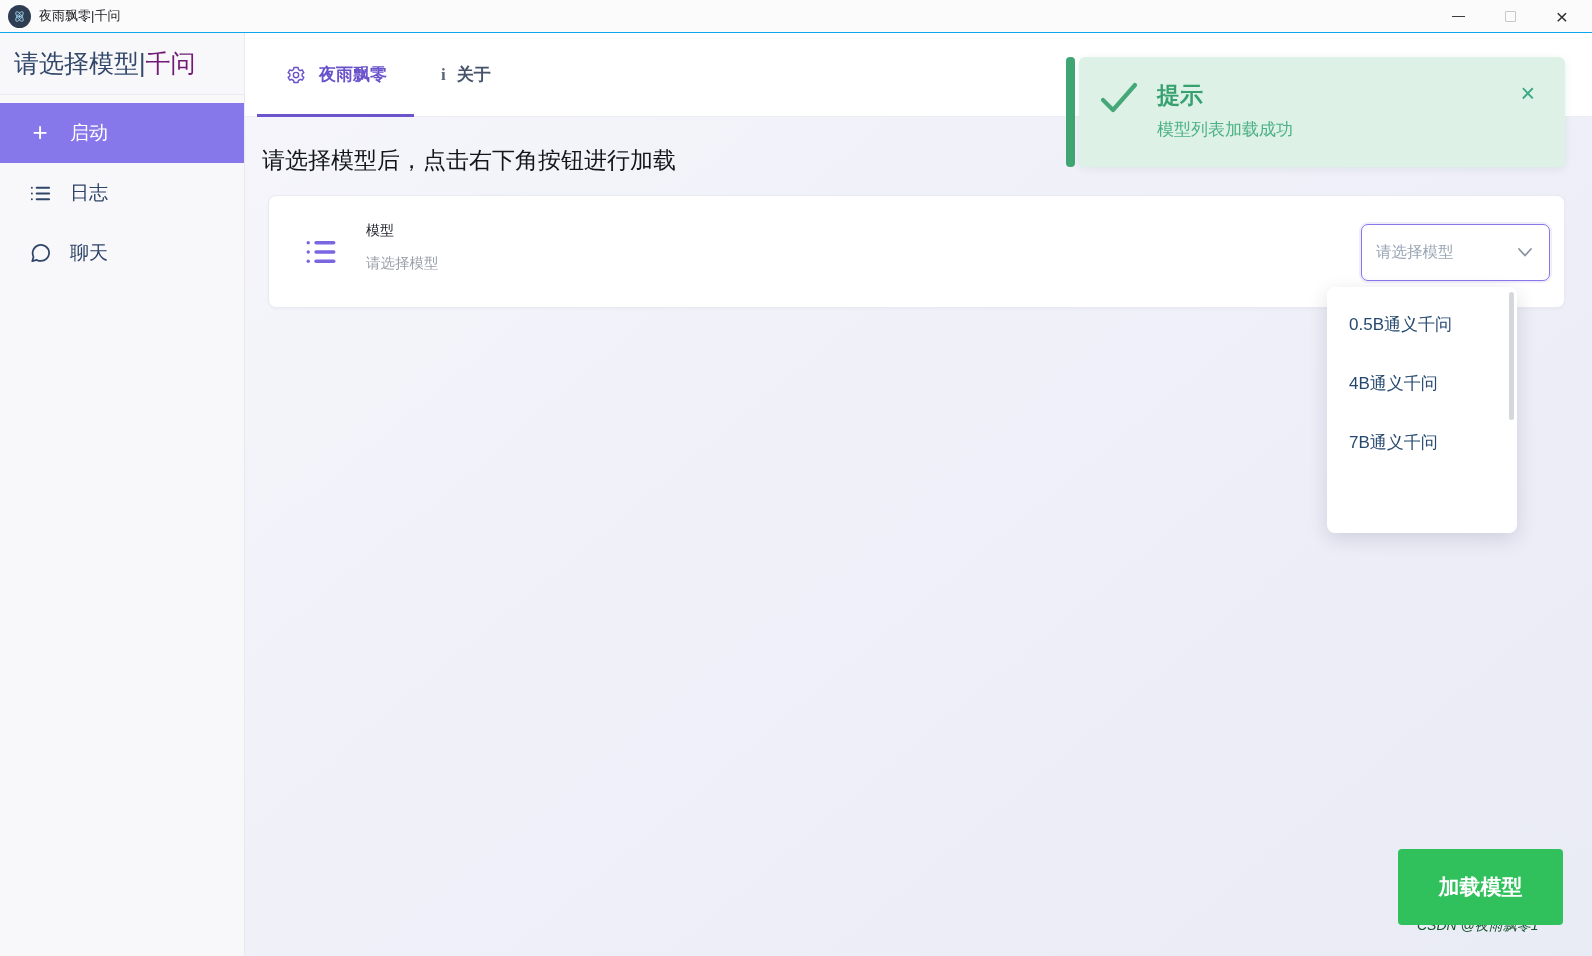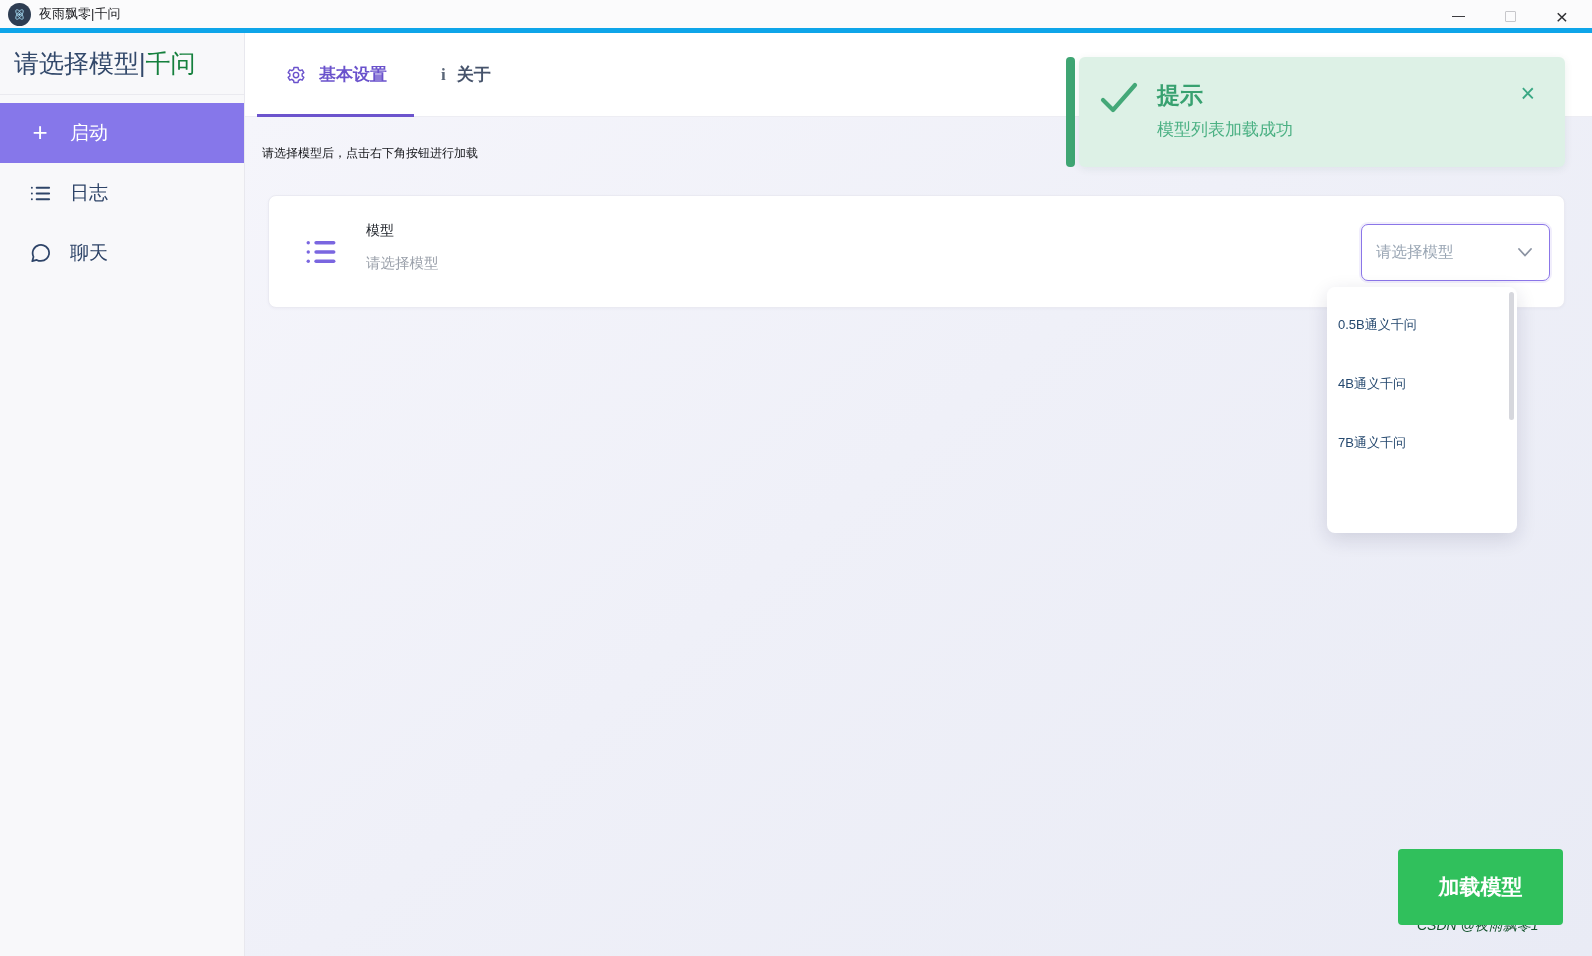--- a/index.html
+++ b/index.html
@@ -2,37 +2,37 @@
 <html><head>
 <meta charset="utf-8">
 <style>
   * { margin:0; padding:0; box-sizing:border-box; }
   html,body { width:1592px; height:956px; }
   body { font-family:"Liberation Sans","DejaVu Sans",sans-serif; background:#fff; overflow:hidden; }
   .app { position:relative; width:1592px; height:956px; background:#fff; }
 
   
   .titlebar { position:absolute; left:0; top:0; width:1592px; height:33px;
-    background:#fbfbfc; border-bottom:5px solid #0ea5e9; display:flex; align-items:center; z-index:40; }
+    background:#fbfbfc; border-bottom:1px solid #0ea5e9; display:flex; align-items:center; z-index:40; }
   .app-icon { width:23px; height:23px; border-radius:50%; background:#2e3d52;
     margin-left:8px; display:flex; align-items:center; justify-content:center; }
   .app-title { margin-left:8px; font-size:13px; color:#1b1c20; }
   .win-controls { position:absolute; right:4px; top:0; height:33px; display:flex; }
   .win-btn { width:52px; height:33px; display:flex; align-items:center; justify-content:center; cursor:default; }
   .min-glyph { display:block; width:13px; height:0; border-top:1.6px solid #3c3c40; }
   .max-glyph { display:block; width:11px; height:11px; border:1.4px solid #c7c7cb; border-radius:1px; }
   .close-glyph { font-size:21px; color:#2f2f33; line-height:1; }
 
   
   .sidebar { position:absolute; left:0; top:33px; width:245px; height:923px;
     background:#f8f8fa; border-right:1px solid #e8e8ee; z-index:30; }
   .brand { height:62px; display:flex; align-items:center; padding-left:14px;
     border-bottom:1px solid #eaeaef; font-size:25px; }
   .brand-a, .brand-sep { color:#33496b; }
-  .brand-b { color:#15803d; }
+  .brand-b { color:#701a75; }
   .nav { padding-top:8px; }
   .nav-item { height:60px; display:flex; align-items:center; padding-left:28px; gap:18px;
     font-size:19px; color:#2e4468; cursor:pointer; }
   .nav-item.active { background:#8677ea; color:#ffffff; }
   .nav-icon { width:24px; height:24px; display:flex; align-items:center; justify-content:center; flex:none; }
   .plus-glyph { font-size:26px; font-weight:400; line-height:1; margin-top:-2px; }
 
   
   .tabbar { position:absolute; left:245px; top:33px; width:1347px; height:84px;
     background:#ffffff; border-bottom:1px solid #ededf3; display:flex; padding-left:12px; z-index:10; }
@@ -40,42 +40,42 @@
     padding:0 27px; font-size:17px; cursor:pointer; }
   .tab.active { color:#6a52cc; font-weight:bold; }
   .tab.active::after { content:""; position:absolute; left:0; right:0; bottom:-1px;
     height:3px; background:#6c54cd; }
   .tab.inactive { color:#46536b; font-weight:bold; }
   .info-glyph { font-size:17px; font-weight:bold; color:#5a6678; font-family:"Liberation Serif","DejaVu Serif",serif; }
 
   
   .content { position:absolute; left:245px; top:117px; width:1347px; height:839px;
     background:linear-gradient(140deg,#f5f5fb 0%,#eff0f8 45%,#e9ebf5 100%); z-index:1; }
-  .instruction { position:absolute; left:17px; top:28px; font-size:12px; color:#141519; }
+  .instruction { position:absolute; left:17px; top:28px; font-size:23px; color:#141519; }
 
   .card { position:absolute; left:23px; top:78px; width:1297px; height:113px;
     background:#ffffff; border:1px solid #eaeaf2; border-radius:8px;
     box-shadow:0 1px 3px rgba(40,40,90,0.04); }
   .card-icon { position:absolute; left:35px; top:39px; width:34px; height:34px; }
   .card-title { position:absolute; left:97px; top:26px; font-size:14px; color:#23272e; }
   .card-subtitle { position:absolute; left:97px; top:58px; font-size:14.5px; color:#9aa0aa; }
 
   .select { position:absolute; right:14px; top:28px; width:189px; height:57px;
     background:#fff; border:1.5px solid #8b76e8; border-radius:7px;
     box-shadow:0 0 0 2px rgba(139,118,232,0.12); display:flex; align-items:center;
     padding:0 14px; cursor:pointer; }
   .select-placeholder { font-size:15.5px; color:#9aa6b4; flex:1; }
   .select-chevron { flex:none; margin-right:2px; }
 
   
   .dropdown { position:absolute; left:1327px; top:287px; width:190px; height:246px;
     background:#ffffff; border-radius:8px; box-shadow:0 6px 20px rgba(30,30,70,0.14);
     padding-top:8px; z-index:50; }
-  .option { height:59px; display:flex; align-items:center; padding-left:11px;
-    font-size:13px; color:#26496f; cursor:pointer; }
+  .option { height:59px; display:flex; align-items:center; padding-left:22px;
+    font-size:17px; color:#26496f; cursor:pointer; }
   .dropdown-scrollbar { position:absolute; right:3px; top:5px; width:5px; height:128px;
     background:#d6d7dd; border-radius:3px; }
 
   
   .toast { position:absolute; left:1066px; top:57px; width:499px; height:110px;
     display:flex; z-index:60; }
   .toast-accent { width:9px; height:110px; background:#3fa573; border-radius:4px; flex:none; }
   .toast-body { position:relative; flex:1; margin-left:4px; background:#ddf1e6;
     border-radius:6px; box-shadow:0 2px 8px rgba(30,80,50,0.08); }
   .toast-check { position:absolute; left:20px; top:24px; }
@@ -158,21 +158,21 @@
   </aside>
 
   <div class="tabbar">
     <div class="tab active">
       <span class="nav-icon">
         <svg width="20" height="20" viewBox="0 0 24 24" fill="none" stroke="#6a52cc" stroke-width="1.7" stroke-linejoin="round">
           <circle cx="12" cy="12" r="3.2"></circle>
           <path d="M19.4 12c0-.4 0-.8-.1-1.2l2.1-1.6-2-3.4-2.4 1a7.4 7.4 0 0 0-2.1-1.2L14.5 3h-5l-.4 2.6c-.8.3-1.5.7-2.1 1.2l-2.4-1-2 3.4 2.1 1.6a7.6 7.6 0 0 0 0 2.4l-2.1 1.6 2 3.4 2.4-1c.6.5 1.3.9 2.1 1.2l.4 2.6h5l.4-2.6c.8-.3 1.5-.7 2.1-1.2l2.4 1 2-3.4-2.1-1.6c.1-.4.1-.8.1-1.2z"></path>
         </svg>
       </span>
-      <span>基本设置</span>
+      <span>夜雨飘零</span>
     </div>
     <div class="tab inactive">
       <span class="info-glyph">i</span>
       <span>关于</span>
     </div>
   </div>
 
   <div class="content">
     <p class="instruction">请选择模型后，点击右下角按钮进行加载</p>
 

